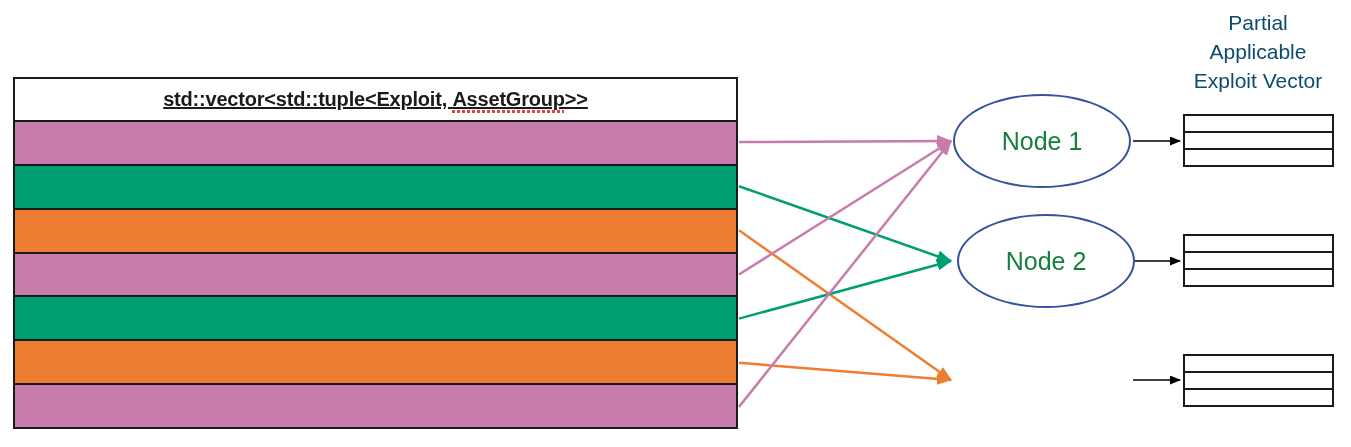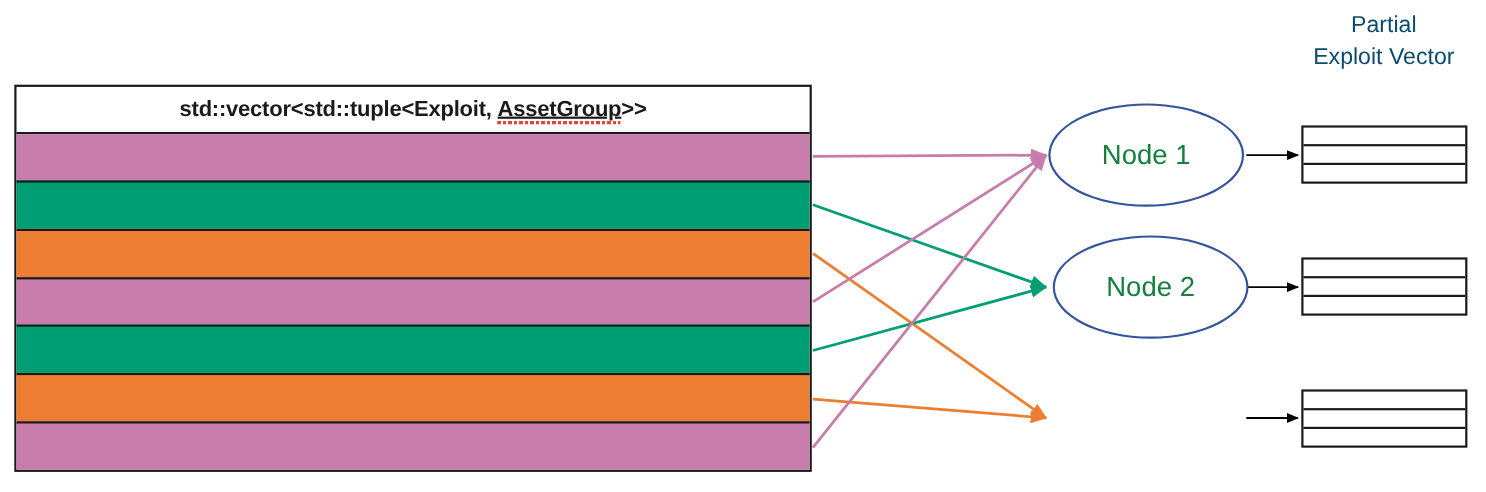--- a/index.html
+++ b/index.html
@@ -28,20 +28,21 @@
     height: 41px;
     flex: 0 0 41px;
     border-bottom: 2px solid #1a1a1a;
     display: flex;
     align-items: center;
     justify-content: center;
     font-weight: bold;
     font-size: 20px;
     letter-spacing: -0.2px;
     white-space: pre;
+    text-decoration: underline;
   }
   .missp {
     text-decoration: underline;
     text-decoration-thickness: 1.5px;
     position: relative;
   }
   .missp::after {
     content: '';
     position: absolute;
     left: 0; right: 1px; bottom: -2px;
@@ -159,20 +160,21 @@
     <span>Node 1</span>
       <span class="nsub"></span>
   </div>
   <div class="node node-2" style="border-color: rgb(53, 84, 155);">
     <span>Node 2</span>
       <span class="nsub"></span>
   </div>
 
   <div class="out-label">
     <div>Partial</div>
+    <div>Applicable</div>
     <div>Exploit Vector</div>
   </div>
 
   <div class="otable otable-1">
       <div class="orow"></div>
       <div class="orow"></div>
       <div class="orow"></div>
     </div>
   <div class="otable otable-2">
       <div class="orow"></div>

